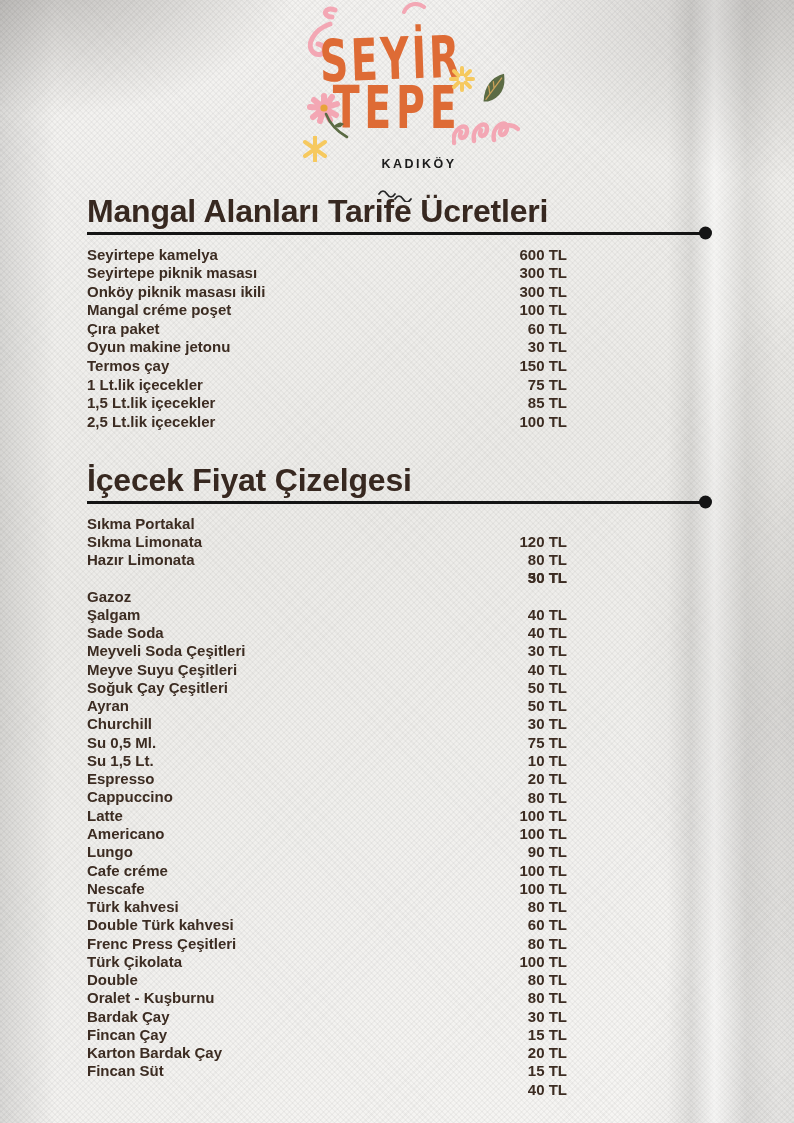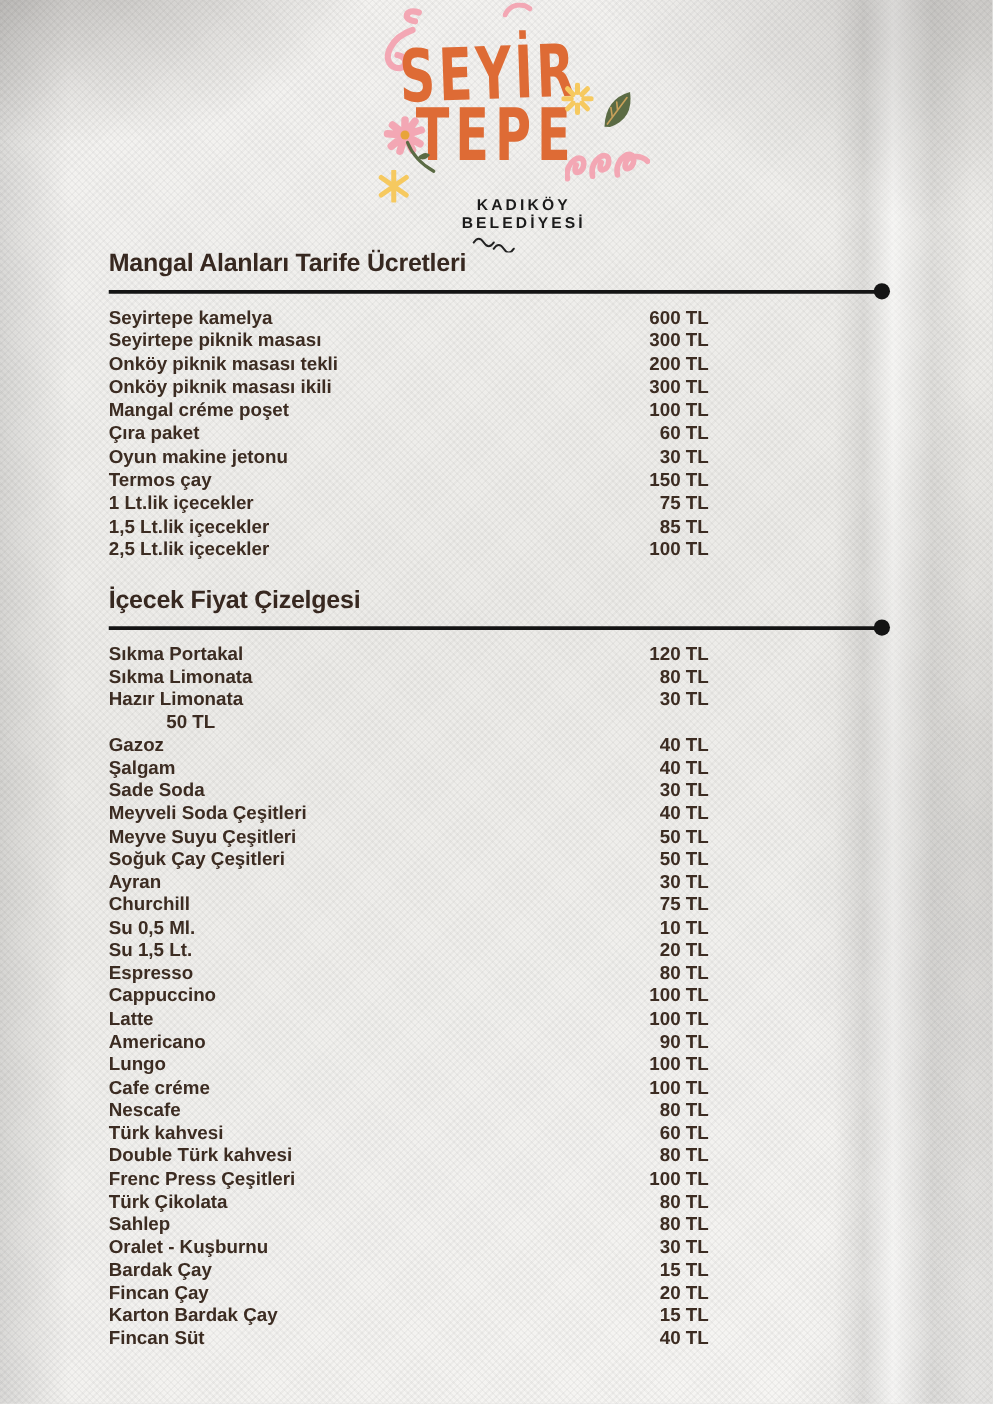--- a/index.html
+++ b/index.html
@@ -27,31 +27,31 @@
          color:#de6b35;font-family:"DejaVu Sans", sans-serif;font-weight:bold;}
   .brand-line{display:block;font-size:58px;line-height:58px;}
   .brand-line.l1{letter-spacing:4px;transform:rotate(-2deg) scaleX(0.68);margin-left:-12px;}
   .brand-line.l2{letter-spacing:7px;transform:scaleX(0.68);margin-top:-9px;}
   .org{position:absolute;top:157px;left:0;width:100%;text-align:center;
        color:#1b1b1b;font-weight:bold;font-size:12.5px;line-height:14px;letter-spacing:2.5px;}
   .org span{display:block;padding-left:44px;}
   .deco{position:absolute;}
   
   .section{position:absolute;left:87px;width:623px;color:#3b2b21;}
-  .section h2{margin:0 0 7px 0;font-size:20px;line-height:28px;letter-spacing:-0.2px;
+  .section h2{margin:0 0 7px 0;font-size:32px;line-height:28px;letter-spacing:-0.2px;
               color:#372820;font-weight:bold;}
   .rule{position:relative;height:2.5px;background:#141414;margin-bottom:11px;}
   .rule .dot{position:absolute;right:-2px;top:50%;transform:translateY(-50%);
              width:13px;height:13px;border-radius:50%;background:#141414;}
   ul.menu-rows{list-style:none;margin:0;padding:0;width:480px;}
   ul.menu-rows li{display:flex;justify-content:space-between;font-weight:bold;
                   font-size:15px;color:#3c2c22;}
   .sec1 ul.menu-rows li{height:18.6px;line-height:18.6px;gap:40px;}
-  .sec2 ul.menu-rows li{height:18.28px;line-height:18.28px;}
-  .iprice{white-space:nowrap;text-align:right;margin-left:46px;}
+  .sec2 ul.menu-rows li{height:18.28px;line-height:18.28px;flex-direction:column;}
+  .iprice{white-space:nowrap;text-align:right;}
   .sec1{top:197px;}
   .sec2{top:466px;}
 </style>
 </head>
 <body>
 
 <div class="page">
 
   <header class="logo">
 
@@ -90,21 +90,20 @@
     </svg>
 
     <svg class="deco" style="left:452px;top:117px;" width="68" height="32" viewBox="0 0 68 32">
       <path d="M2 26 C-1 12 15 4 15 14 C15 22 5 24 9 15" fill="none" stroke="#f3a7b4" stroke-width="4.5" stroke-linecap="round"></path>
       <path d="M22 24 C19 10 35 2 35 12 C35 20 25 22 29 13" fill="none" stroke="#f3a7b4" stroke-width="4.5" stroke-linecap="round"></path>
       <path d="M42 23 C39 9 55 1 55 11 C55 19 45 21 49 12 C53 6 62 8 66 12" fill="none" stroke="#f3a7b4" stroke-width="4.5" stroke-linecap="round"></path>
     </svg>
 
     <span class="org">
       <span>KADIKÖY</span>
-      <span>BELEDİYESİ</span>
     </span>
 
     <svg class="deco" style="left:375px;top:188px;" width="44" height="14" viewBox="0 0 44 14">
       <path d="M4 6 q4 -6 8 0 t8 0" fill="none" stroke="#222" stroke-width="1.7" stroke-linecap="round"></path>
       <path d="M20 11 q4 -6 8 0 t8 0" fill="none" stroke="#222" stroke-width="1.7" stroke-linecap="round"></path>
     </svg>
   </header>
 
   <section class="section sec1">
     <h2>Mangal Alanları Tarife Ücretleri</h2>
@@ -114,24 +113,20 @@
     <ul class="menu-rows">
         <li>
           <span class="iname">Seyirtepe kamelya</span>
           <span class="iprice">600 TL</span>
         </li>
         <li>
           <span class="iname">Seyirtepe piknik masası</span>
           <span class="iprice">300 TL</span>
         </li>
         <li>
-          <span class="iname">Onköy piknik masası tekli</span>
-          <span class="iprice">200 TL</span>
-        </li>
-        <li>
           <span class="iname">Onköy piknik masası ikili</span>
           <span class="iprice">300 TL</span>
         </li>
         <li>
           <span class="iname">Mangal créme poşet</span>
           <span class="iprice">100 TL</span>
         </li>
         <li>
           <span class="iname">Çıra paket</span>
           <span class="iprice">60 TL</span>
@@ -258,21 +253,21 @@
         </li>
         <li>
           <span class="iname">Frenc Press Çeşitleri</span>
           <span class="iprice">100 TL</span>
         </li>
         <li>
           <span class="iname">Türk Çikolata</span>
           <span class="iprice">80 TL</span>
         </li>
         <li>
-          <span class="iname">Sahlep</span>
+          <span class="iname">Double</span>
           <span class="iprice">80 TL</span>
         </li>
         <li>
           <span class="iname">Oralet - Kuşburnu</span>
           <span class="iprice">30 TL</span>
         </li>
         <li>
           <span class="iname">Bardak Çay</span>
           <span class="iprice">15 TL</span>
         </li>

